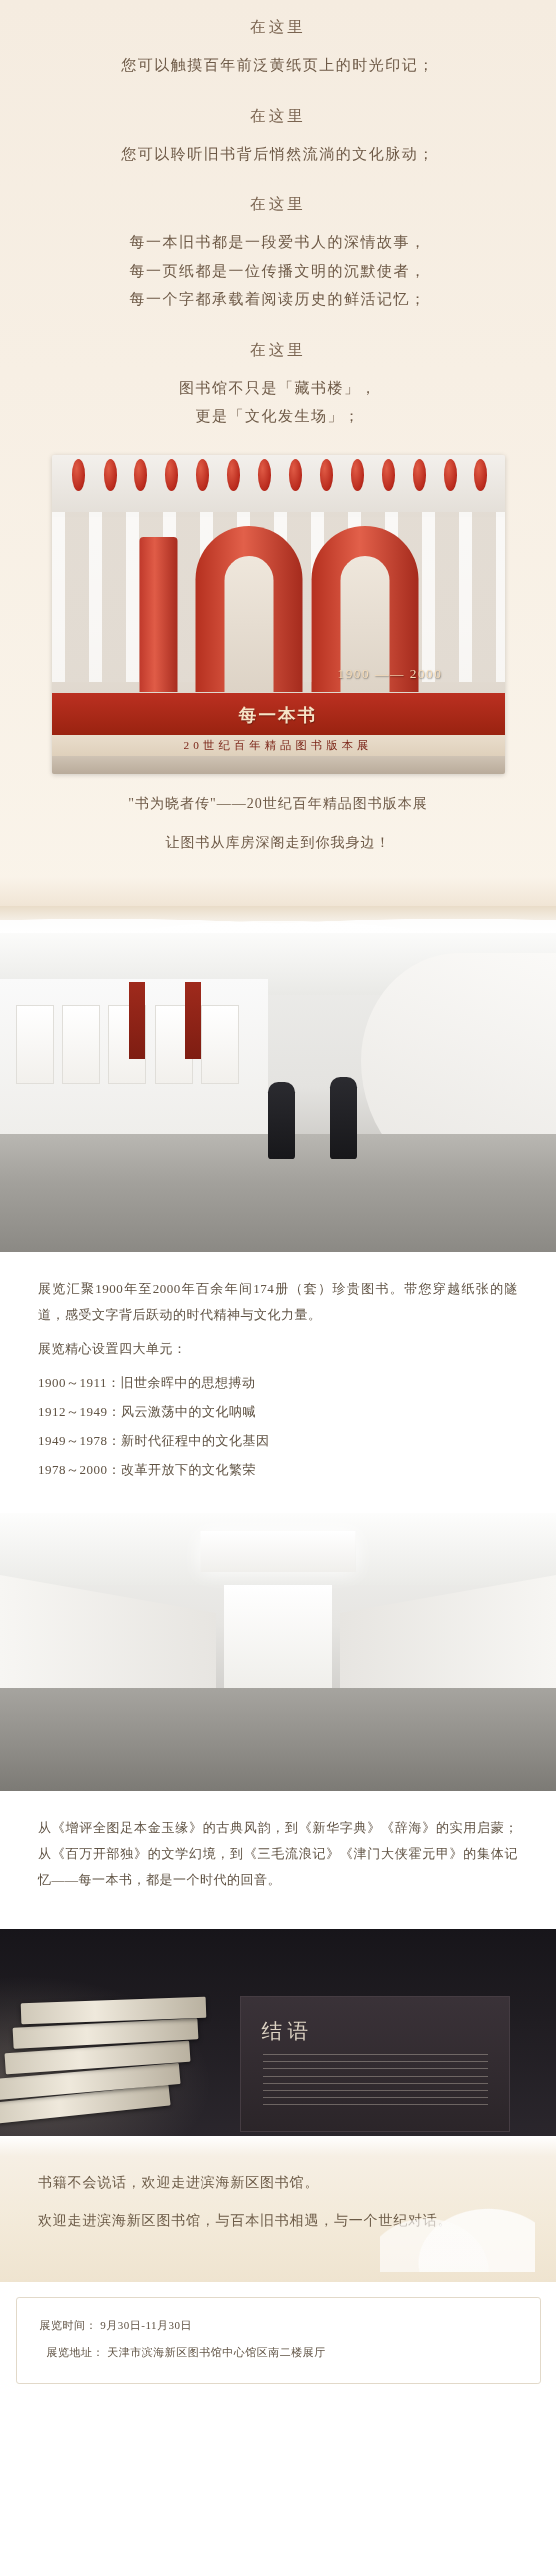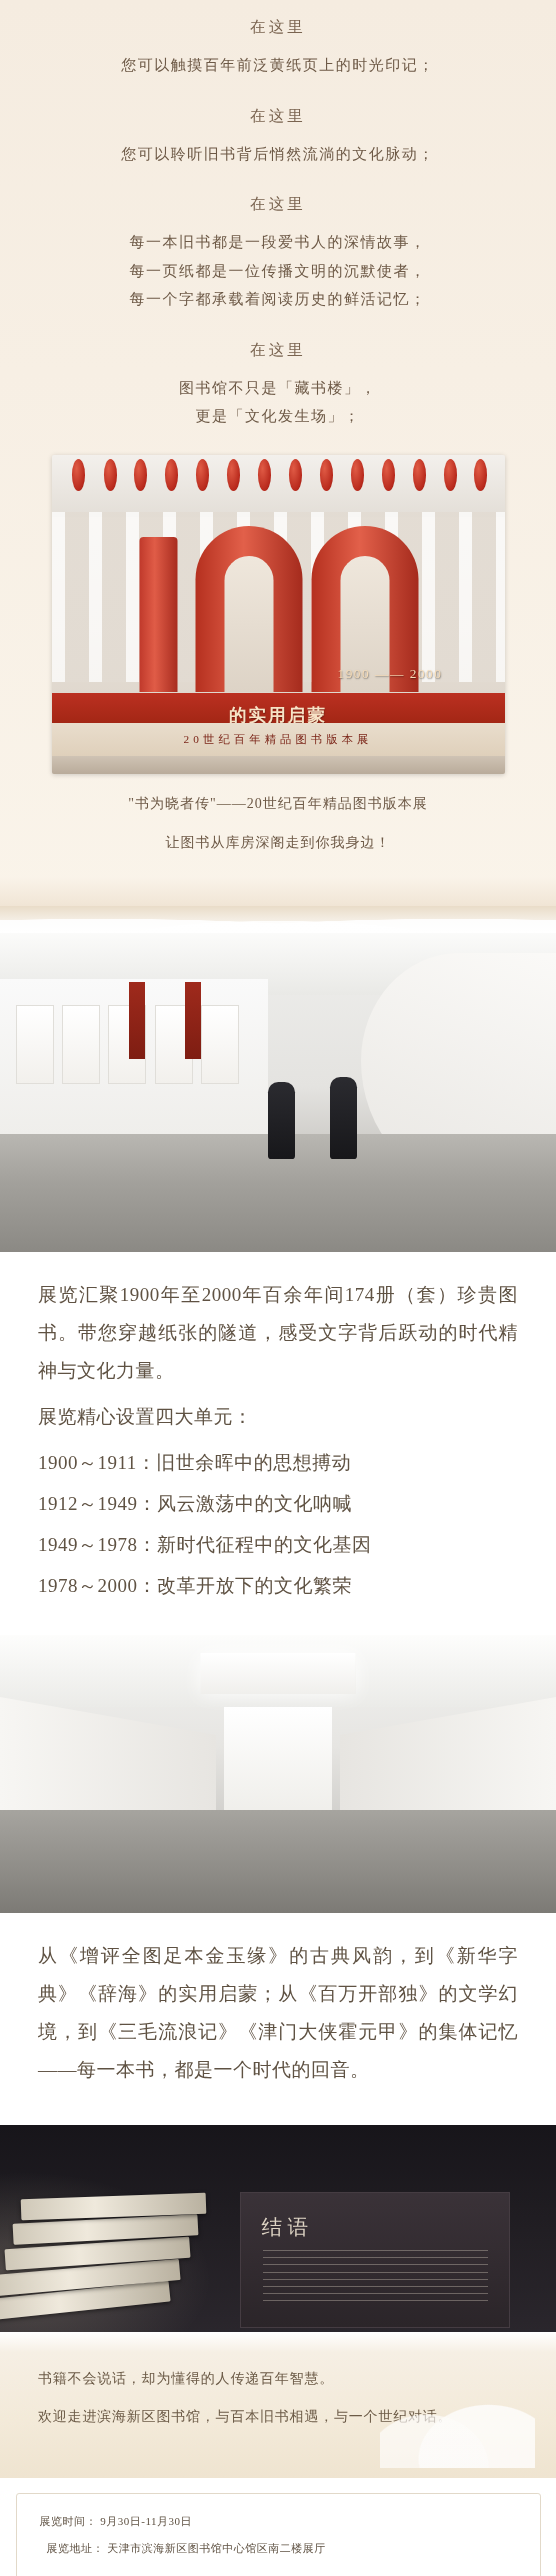--- a/index.html
+++ b/index.html
@@ -123,21 +123,21 @@
   .poster-banner .bt {
     font-family:"Liberation Serif", serif; font-size: 17.5px; font-weight:bold;
     text-shadow: 0.5px 0.5px 1px rgba(0,0,0,0.35);
   }
   .poster-years {
     position:absolute; right: 62px; bottom: 92px;
     color:#f6dcb8; font-family:"Liberation Serif",serif; font-size: 13.4px;
     letter-spacing: 1.5px; text-shadow:0.5px 0.5px 1.5px rgba(0,0,0,.5);
   }
   .poster-sub {
-    position:absolute; left:0; right:0; bottom: 17.5px; height: 33px;
+    position:absolute; left:0; right:0; bottom: 17.5px; height: 21px;
     display:flex; align-items:center; justify-content:center;
     color:#7b2518; font-family:"Liberation Serif",serif;
     font-size: 11.3px; letter-spacing: 4.1px;
     background: linear-gradient(180deg,#e9ddcc 0%, #dfd0bb 100%);
   }
   .poster-floor {
     position:absolute; left:0; right:0; bottom:0; height: 17.5px;
     background: linear-gradient(180deg,#cfc3b4 0%, #b9ab9a 100%);
   }
 
@@ -261,21 +261,21 @@
   }
 
   
   .textblock {
     padding: 24px 38px 27px 38px;
     background: #ffffff;
   }
   .textblock p {
     margin: 0 0 8.2px 0;
     font-family:"Liberation Serif", serif;
-    font-size: 19px;
+    font-size: 13px;
     line-height: 2.0;
     letter-spacing: 0.5px;
     color: #5f5243;
     text-align: justify;
   }
   .unit-list { margin: 3px 0 0 0; }
   .unit-list p { margin: 0 0 3.1px 0; }
 
   
   .closing {
@@ -374,21 +374,21 @@
             <div class="lantern" style="left:422px"></div>
           </div>
           <div class="sculpt">
             <div class="sc-1"></div>
             <div class="sc-0a"></div>
             <div class="sc-0b"></div>
           </div>
           <div class="sculpt-base"></div>
           <div class="poster-years">1900 —— 2000</div>
           <div class="poster-banner">
-            <span class="bt">的实用启蒙</span>
+            <span class="bt">每一本书</span>
           </div>
           <div class="poster-sub">20世纪百年精品图书版本展</div>
           <div class="poster-floor"></div>
         </div>
       </div>
 
       <p class="caption">"书为晓者传"——20世纪百年精品图书版本展</p>
       <p class="caption emph">让图书从库房深阁走到你我身边！</p>
     </div>
     <div class="hero-deco"></div>
@@ -449,21 +449,21 @@
         <div class="book" style="bottom:20.6px; left:-15.5px; transform:rotate(-6deg)"></div>
         <div class="book" style="bottom:44px; left:-5.2px; transform:rotate(-5deg)"></div>
         <div class="book" style="bottom:68px; left:5.2px; transform:rotate(-4deg)"></div>
         <div class="book" style="bottom:92px; left:13.4px; transform:rotate(-3deg)"></div>
         <div class="book" style="bottom:115px; left:20.6px; transform:rotate(-2deg)"></div>
       </div>
     </div>
   </section>
 
   <section class="closing">
-    <p>书籍不会说话，却为懂得的人传递百年智慧。</p>
+    <p>书籍不会说话，欢迎走进滨海新区图书馆。</p>
     <p>欢迎走进滨海新区图书馆，与百本旧书相遇，与一个世纪对话。</p>
     <div class="flourish"></div>
   </section>
 
   <section class="infocard">
     <p>展览时间： 9月30日-11月30日</p>
     <p>展览地址： 天津市滨海新区图书馆中心馆区南二楼展厅</p>
   </section>
 
   <div class="spacer-40"></div>

